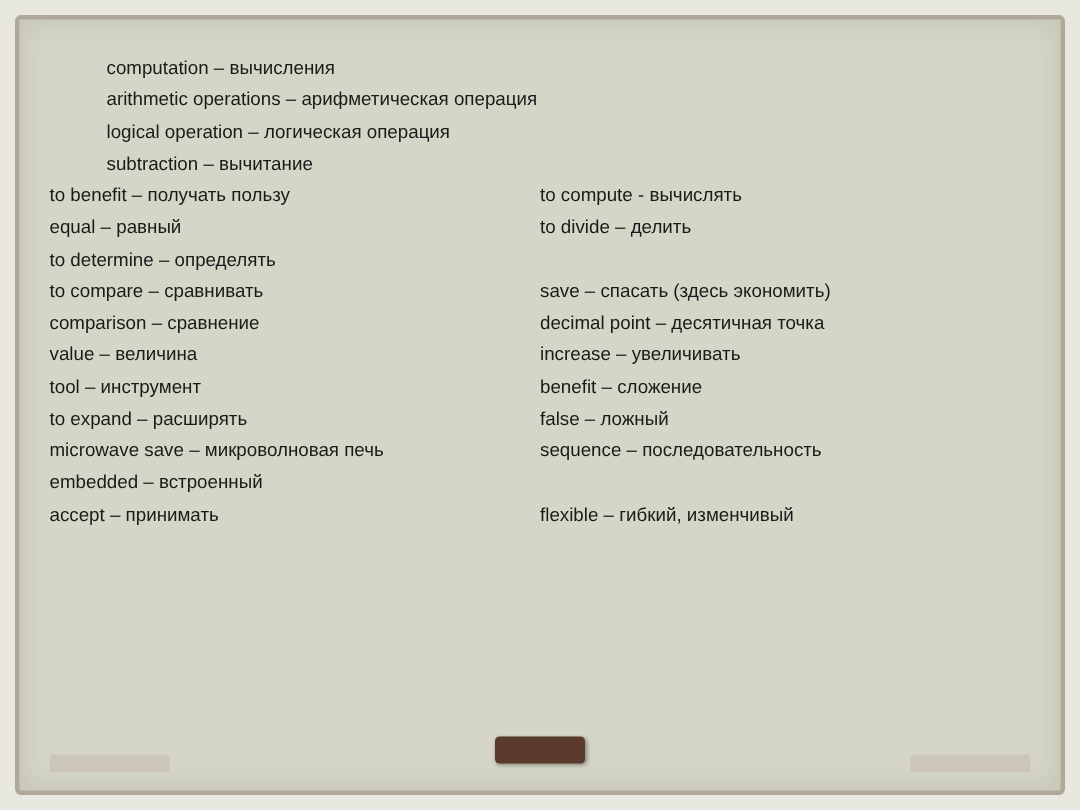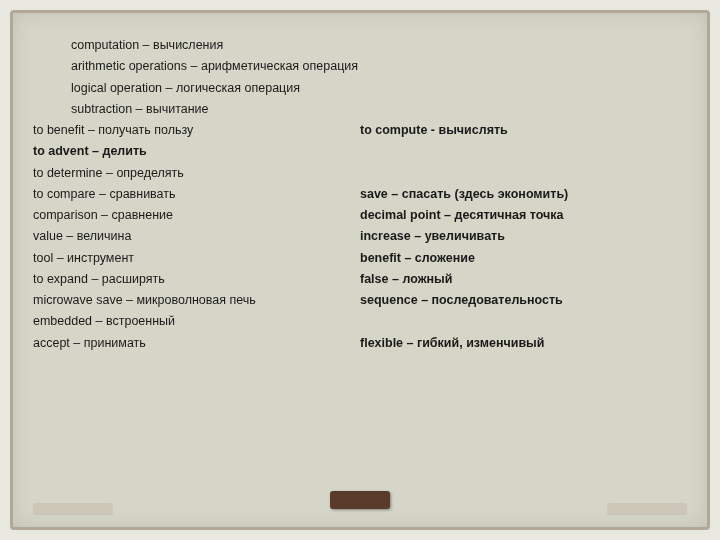--- a/index.html
+++ b/index.html
@@ -46,21 +46,20 @@
     }
 
     .col-left {
       width: 50%;
       line-height: 1.7;
     }
 
     .col-right {
       width: 50%;
       line-height: 1.7;
-      font-weight: bold;
     }
 
     .full-row {
       width: 100%;
       line-height: 1.7;
       margin-left: 38px;
     }
 
     .chalk-eraser {
       position: absolute;
@@ -108,21 +107,22 @@
         <div class="full-row">arithmetic operations – арифметическая операция</div>
         <div class="full-row">logical operation – логическая операция</div>
         <div class="full-row">subtraction – вычитание</div>
       </div>
     <div id="dual-rows-container">
         <div class="vocab-row">
           <div class="col-left">to benefit – получать пользу</div>
           <div class="col-right">to compute - вычислять</div>
         </div>
         <div class="vocab-row">
-          <div class="col-right">to advent – делить</div>
+          <div class="col-left">equal – равный</div>
+          <div class="col-right">to divide – делить</div>
         </div>
         <div class="vocab-row">
           <div class="col-left">to determine – определять</div>
         </div>
         <div class="vocab-row">
           <div class="col-left">to compare – сравнивать</div>
           <div class="col-right">save – спасать (здесь экономить)</div>
         </div>
         <div class="vocab-row">
           <div class="col-left">comparison – сравнение</div>

